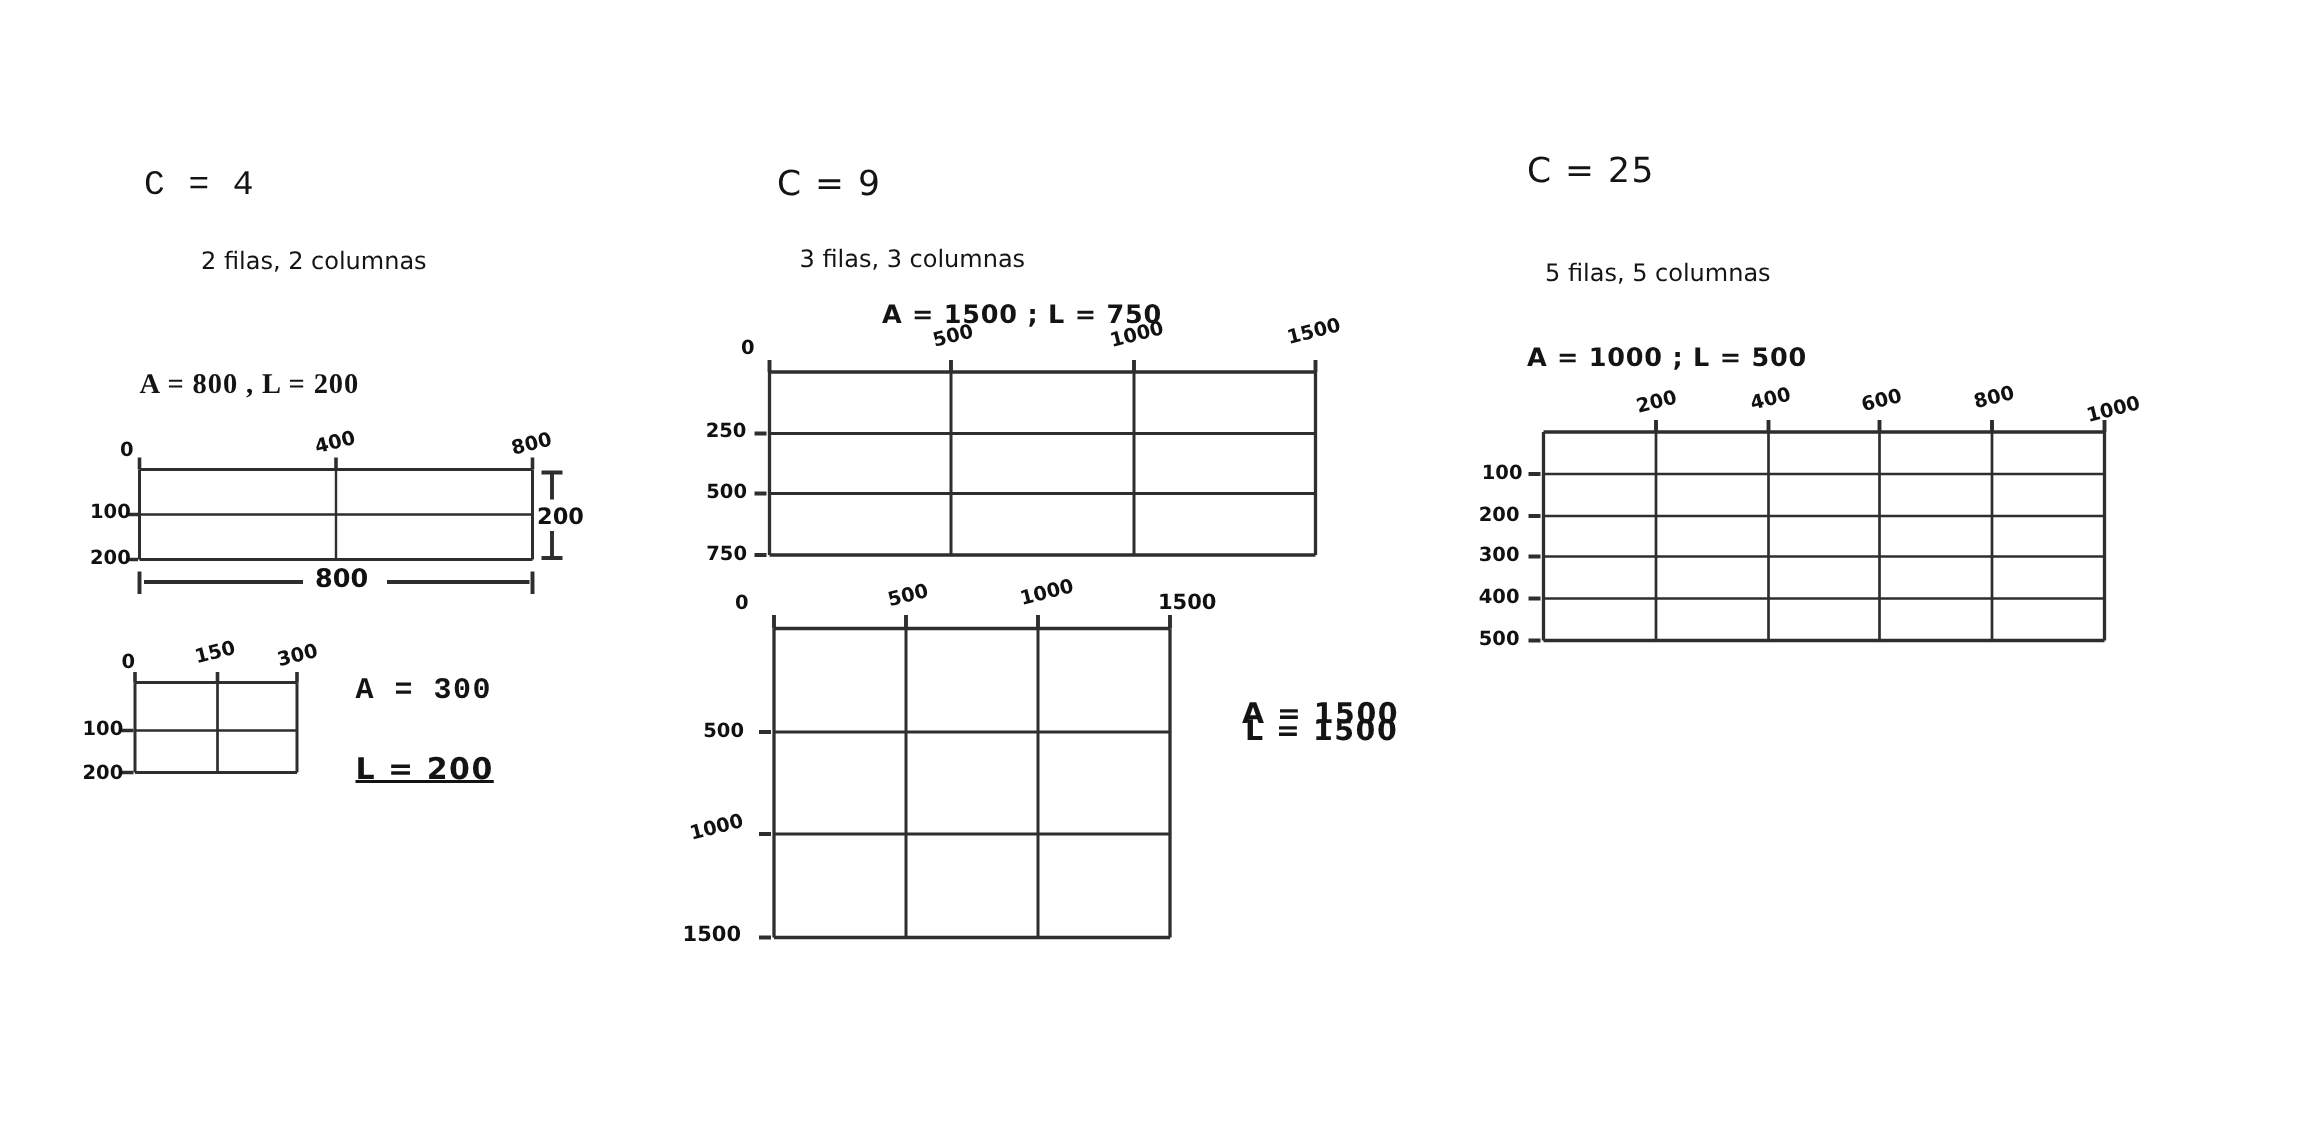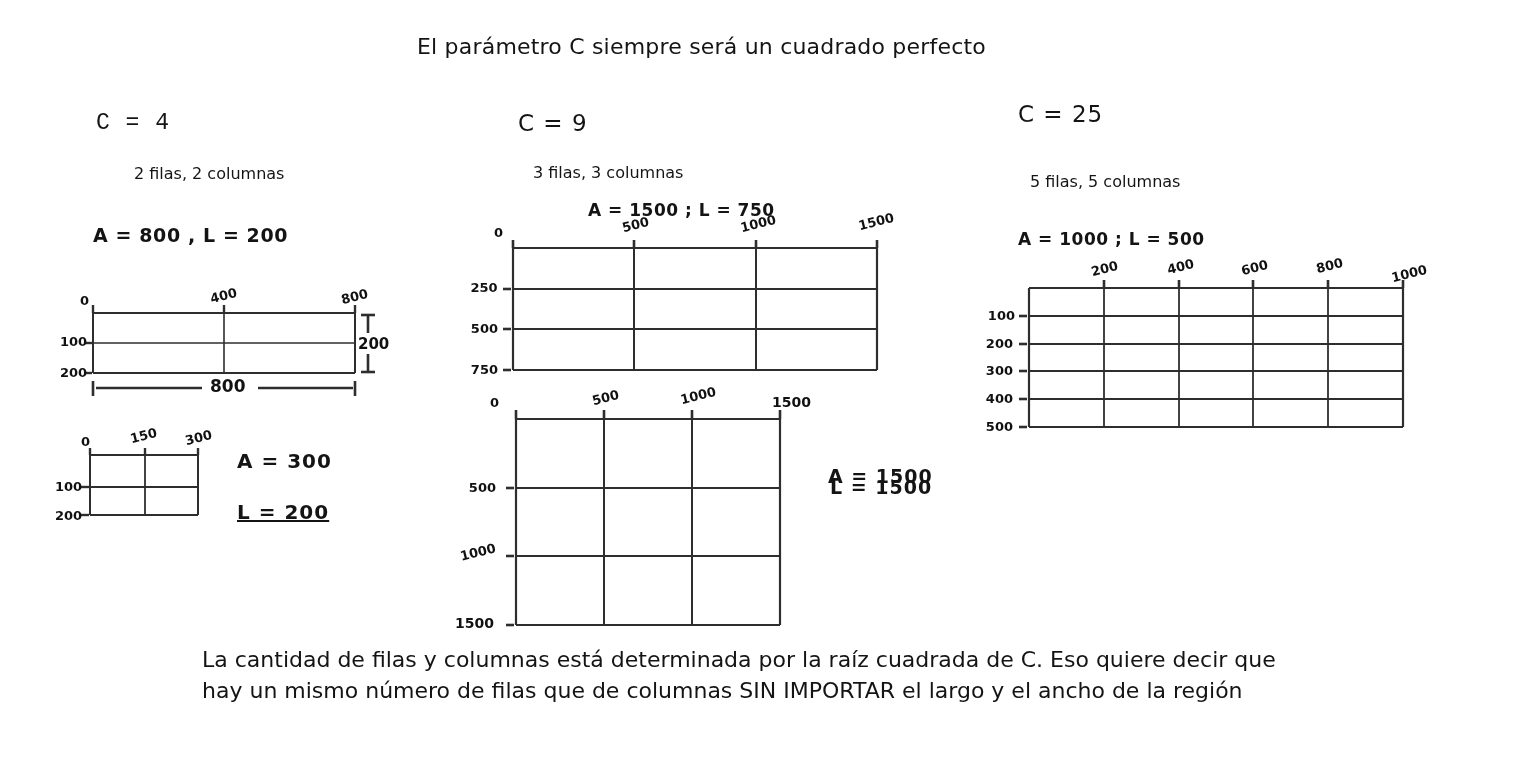--- a/index.html
+++ b/index.html
@@ -19,25 +19,24 @@
   .yt{text-align:right;}
   .dimlabel{position:absolute;font-size:15px;font-weight:700;color:#111;white-space:nowrap;}
   .footer{font-size:22px;line-height:31px;white-space:nowrap;}
   line,path{stroke:#2e2e2e;}
 </style>
 </head>
 <body>
 
 <div class="canvas">
 
-  <div class="abs title" style="left:417px;top:34px;">El parámetro C siempre será un cuadrado perfecto</div>
 
   <div class="abs heading" style="left:96px;top:110px;font-family:Liberation Mono, monospace;">C = 4</div>
   <div class="abs sub" style="left:134px;top:164px;text-align:right;">2 filas, 2 columnas</div>
-  <div class="abs params" style="left:93px;top:224px;">A = 800 ,   L = 200</div>
+  <div class="abs params" style="left:93px;top:246px;font-family:Liberation Serif, serif;">A = 800 ,   L = 200</div>
 
   <div class="gridwrap" style="left:60px;top:288px;width:340px;height:125px;">
     <svg width="340" height="125">
 
       <line x1="33" y1="25" x2="295" y2="25" stroke-width="2"></line>
       <line x1="33" y1="55" x2="295" y2="55" stroke-width="1.6"></line>
       <line x1="33" y1="85" x2="295" y2="85" stroke-width="2"></line>
       <line x1="33" y1="25" x2="33" y2="85" stroke-width="2"></line>
       <line x1="164" y1="25" x2="164" y2="85" stroke-width="1.6"></line>
       <line x1="295" y1="25" x2="295" y2="85" stroke-width="2"></line>
@@ -81,21 +80,21 @@
       <line x1="143" y1="23" x2="143" y2="30" stroke-width="2.4"></line>
       <line x1="26" y1="62" x2="34" y2="62" stroke-width="2.4"></line>
       <line x1="26" y1="90" x2="34" y2="90" stroke-width="2.4"></line>
     </svg>
     <span class="tick" style="left:26px;top:9px;">0</span>
     <span class="tick rot" style="left:75px;top:3px;">150</span>
     <span class="tick rot" style="left:130px;top:5px;">300</span>
     <span class="tick yt" style="left:0px;top:54px;width:22px;">100</span>
     <span class="tick yt" style="left:0px;top:83px;width:22px;">200</span>
   </div>
-  <div class="abs side-label" style="left:237px;top:449px;">A = 300</div>
+  <div class="abs side-label" style="left:237px;top:449px;font-family:Liberation Mono, monospace;">A = 300</div>
   <div class="abs side-label" style="left:237px;top:500px;text-decoration:underline;">L = 200</div>
 
   <div class="abs heading" style="left:518px;top:110px;">C = 9</div>
   <div class="abs sub" style="left:533px;top:163px;">3 filas, 3 columnas</div>
   <div class="abs params-sm" style="left:572px;top:200px;margin-left:16px;">A = 1500 ;   L = 750</div>
 
   <div class="gridwrap" style="left:470px;top:215px;width:440px;height:170px;">
     <svg width="440" height="170">
       <line x1="43" y1="33" x2="407" y2="33" stroke-width="2.2"></line>
       <line x1="43" y1="74" x2="407" y2="74" stroke-width="2"></line>
@@ -185,18 +184,14 @@
     <span class="tick rot" style="left:256px;top:2px;">600</span>
     <span class="tick rot" style="left:331px;top:0px;">800</span>
     <span class="tick rot" style="left:406px;top:8px;">1000</span>
     <span class="tick yt" style="left:2px;top:50px;width:28px;">100</span>
     <span class="tick yt" style="left:0px;top:78px;width:28px;">200</span>
     <span class="tick yt" style="left:0px;top:105px;width:28px;">300</span>
     <span class="tick yt" style="left:0px;top:133px;width:28px;">400</span>
     <span class="tick yt" style="left:0px;top:161px;width:28px;">500</span>
   </div>
 
-  <div class="abs footer" style="left:202px;top:644px;">
-    <div>La cantidad de filas y columnas está determinada por la raíz cuadrada de C. Eso quiere decir que</div>
-    <div>hay un mismo número de filas que de columnas SIN IMPORTAR el largo y el ancho de la región</div>
-  </div>
 
 </div>
 
 </body></html>

